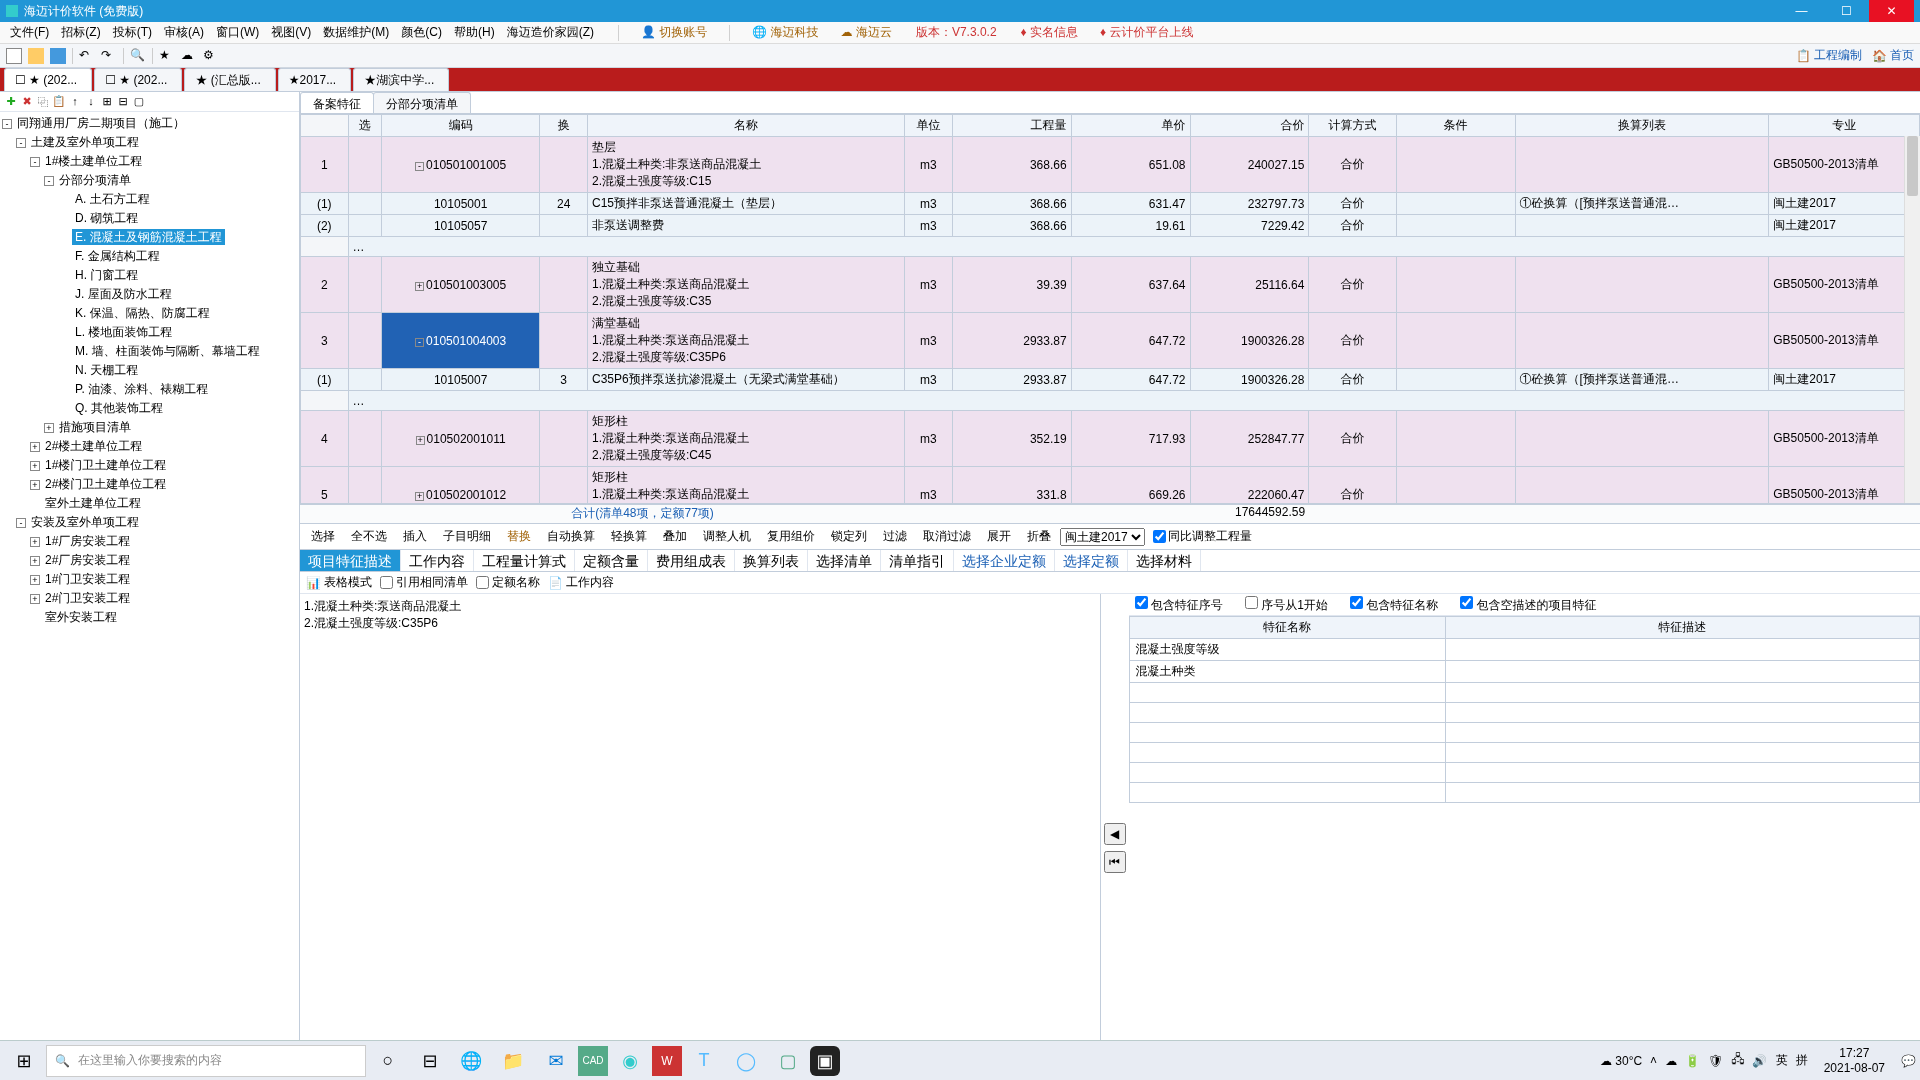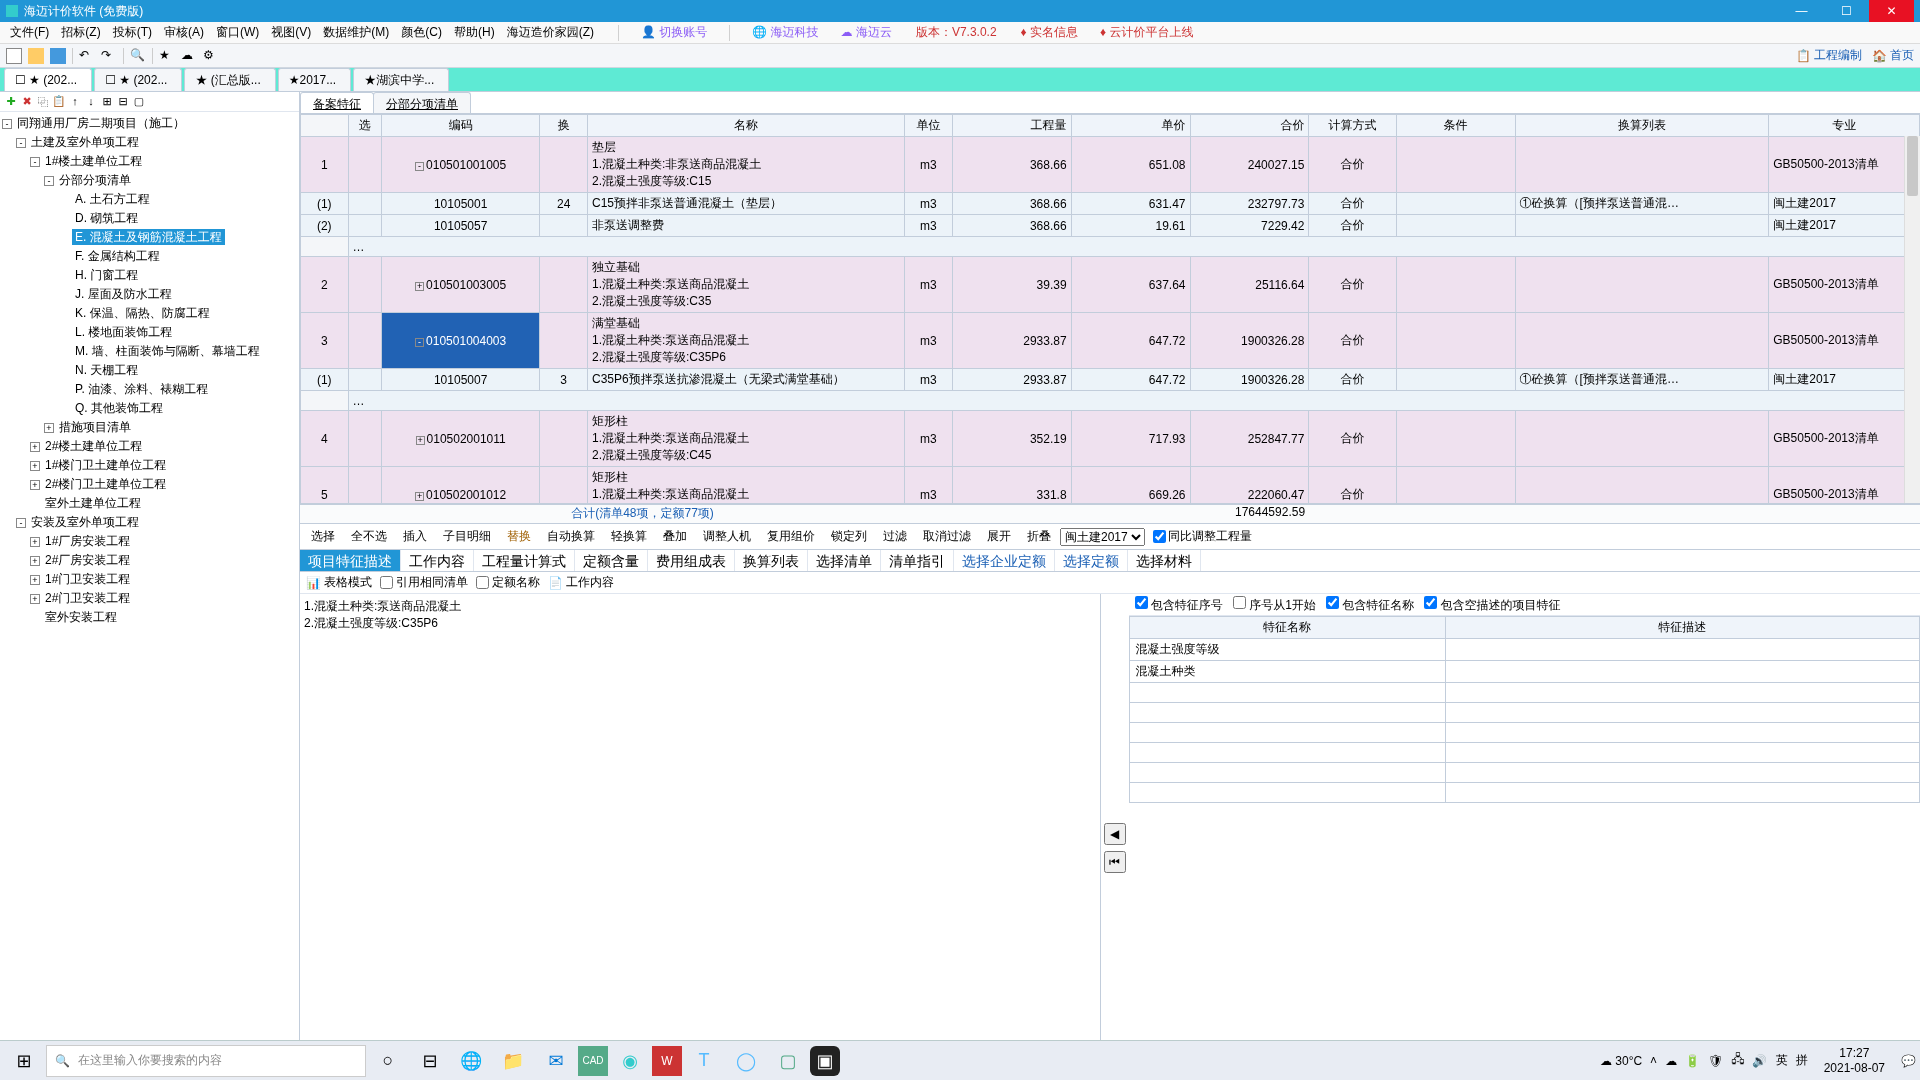--- a/index.html
+++ b/index.html
@@ -6,31 +6,31 @@
 body { background: #f0f0f0; overflow: hidden; width: 1920px; height: 1080px; }
 
 .titlebar { background: #2196d6; color: #fff; height: 22px; display: flex; align-items: center; padding: 0 6px; }
 .titlebar .title { flex: 1; }
 .titlebar .win-controls { display: flex; gap: 0; }
 .titlebar .win-controls span { width: 45px; height: 22px; display: flex; align-items: center; justify-content: center; cursor: pointer; }
 
 .menubar { background: #f9f9f9; height: 22px; display: flex; align-items: center; padding: 0 4px; border-bottom: 1px solid #dcdcdc; gap: 14px; }
 .menubar .menu-item { padding: 2px 6px; cursor: pointer; }
 .menubar .menu-sep { width: 1px; height: 16px; background: #d0d0d0; margin: 0 4px; }
-.menubar .menu-link { color: #8b5cf6; cursor: pointer; padding: 2px 4px; }
+.menubar .menu-link { color: #a16207; cursor: pointer; padding: 2px 4px; }
 .menubar .menu-link.red { color: #c33; }
 .menubar .menu-ver { color: #c33; padding: 0 6px; }
 
 .toolbar { background: #f4f6f9; height: 24px; display: flex; align-items: center; padding: 0 6px; border-bottom: 1px solid #d0d7e0; gap: 6px; }
 .toolbar .tool-btn { width: 16px; height: 16px; display: inline-block; cursor: pointer; }
 .toolbar .tool-sep { width: 1px; height: 16px; background: #ccc; }
 .toolbar .right { margin-left: auto; display: flex; gap: 10px; align-items: center; }
 .toolbar .link-btn { color: #1a5fb4; cursor: pointer; display: flex; align-items: center; gap: 3px; }
 
-.tabstrip { background: #5eead4; border-bottom: 1px solid #c2cddb; height: 24px; display: flex; padding-left: 4px; }
+.tabstrip { background: #b91c1c; border-bottom: 1px solid #c2cddb; height: 24px; display: flex; padding-left: 4px; }
 .tabstrip .tab { padding: 3px 10px; border: 1px solid #c2cddb; border-bottom: none; margin-right: 2px; background: #f4f6f9; cursor: pointer; display: flex; align-items: center; gap: 4px; font-size: 11px; border-radius: 3px 3px 0 0; }
 .tabstrip .tab.active { background: #fff; }
 .tabstrip .tab .close { color: #888; }
 
 .main { display: flex; height: 1010px; }
 .left-pane { width: 300px; background: #fff; border-right: 1px solid #c2cddb; display: flex; flex-direction: column; }
 .left-tools { height: 20px; border-bottom: 1px solid #e0e6ef; display: flex; gap: 2px; padding: 2px 4px; align-items: center; }
 .left-tools span { width: 14px; height: 14px; font-size: 11px; cursor: pointer; text-align: center; }
 .tree { flex: 1; overflow: auto; padding: 2px; }
 .tree-node { padding: 1px 0; white-space: nowrap; cursor: pointer; }
@@ -41,21 +41,21 @@
 .tree .indent-2 { padding-left: 28px; }
 .tree .indent-3 { padding-left: 42px; }
 .tree .indent-4 { padding-left: 58px; }
 
 .bottom-total { border-top: 1px solid #c2cddb; padding: 4px 6px; display: flex; align-items: center; background: #fafbfc; }
 .bottom-total .lbl { margin-right: 4px; }
 .bottom-total .val-box { flex: 1; background: #fffceb; border: 1px solid #c2cddb; text-align: right; padding: 2px 6px; font-weight: bold; color: #333; }
 .bottom-total .unit { margin-left: 4px; }
 
 .right-pane { flex: 1; display: flex; flex-direction: column; background: #fff; }
-.detail-tabs { height: 22px; display: flex; border-bottom: 1px solid #c2cddb; text-decoration: underline; }
+.detail-tabs { height: 22px; display: flex; border-bottom: 1px solid #c2cddb; }
 .detail-tabs .dtab { padding: 3px 12px; border: 1px solid #c2cddb; border-bottom: none; background: #f4f6f9; cursor: pointer; border-radius: 3px 3px 0 0; margin-right: -1px; }
 .detail-tabs .dtab.active { background: #fff; }
 
 .grid-wrap { flex: 0 0 390px; overflow: auto; border-bottom: 1px solid #c2cddb; position: relative; }
 .grid { border-collapse: collapse; width: 100%; }
 .grid th, .grid td { border: 1px solid #c2cddb; padding: 2px 4px; font-size: 12px; vertical-align: middle; }
 .grid th { background: #eff4fa; font-weight: normal; height: 22px; text-align: center; }
 .grid td { height: 20px; }
 .grid .num-col { width: 30px; text-align: center; background: #f4f6f9; }
 .grid .sel-col { width: 18px; }
@@ -89,21 +89,21 @@
 .prop-tabs .ptab.hl { color: #1a5fb4; }
 
 .prop-tools { height: 22px; display: flex; align-items: center; gap: 8px; padding: 2px 6px; border-bottom: 1px solid #e0e6ef; }
 .prop-tools .chk { display: flex; align-items: center; gap: 3px; }
 
 .prop-body { flex: 1; display: flex; }
 .prop-left { flex: 1; border-right: 1px solid #c2cddb; padding: 4px; font-size: 12px; }
 .prop-mid { width: 28px; display: flex; flex-direction: column; align-items: center; justify-content: center; gap: 6px; }
 .prop-mid button { width: 22px; height: 22px; }
 .prop-right { flex: 1; display: flex; flex-direction: column; }
-.prop-right-tools { height: 22px; display: flex; align-items: center; gap: 10px; padding: 2px 6px; border-bottom: 1px solid #e0e6ef; }
+.prop-right-tools { height: 22px; display: flex; align-items: center; gap: 22px; padding: 2px 6px; border-bottom: 1px solid #e0e6ef; }
 .feat-table { border-collapse: collapse; width: 100%; }
 .feat-table th, .feat-table td { border: 1px solid #c2cddb; padding: 2px 6px; height: 20px; font-size: 12px; }
 .feat-table th { background: #eff4fa; font-weight: normal; text-align: center; }
 .feat-bottom-bar { height: 24px; display: flex; align-items: center; gap: 10px; padding: 2px 8px; border-top: 1px solid #e0e6ef; }
 
 .taskbar { position: fixed; bottom: 0; left: 0; right: 0; height: 40px; background: #e8ecf3; border-top: 1px solid #bcc; display: flex; align-items: center; padding: 0 4px; gap: 2px; }
 .taskbar .search { flex: 0 0 320px; height: 32px; border: 1px solid #ccc; background: #fff; display: flex; align-items: center; padding: 0 8px; gap: 8px; color: #888; }
 .taskbar .tb-icon { width: 40px; height: 40px; display: flex; align-items: center; justify-content: center; font-size: 18px; cursor: pointer; }
 .taskbar .tray { margin-left: auto; display: flex; align-items: center; gap: 8px; }
 .taskbar .clock { text-align: center; font-size: 11px; line-height: 1.2; padding: 0 8px; }

